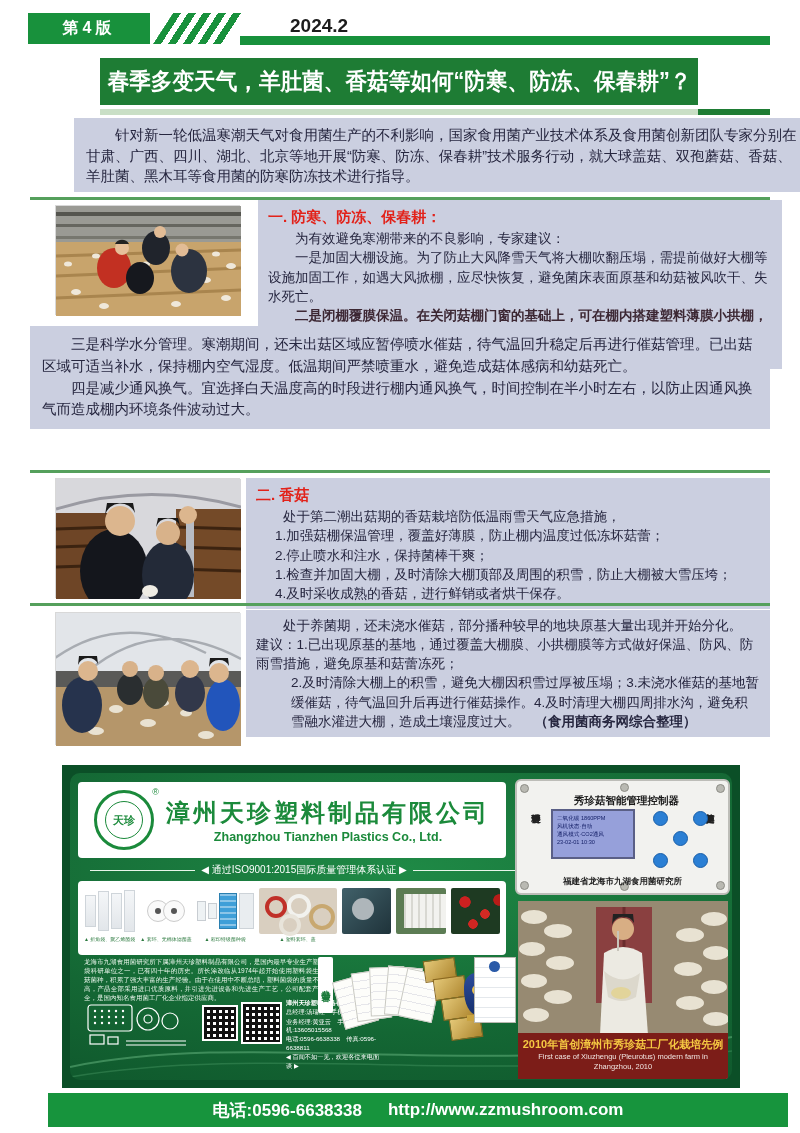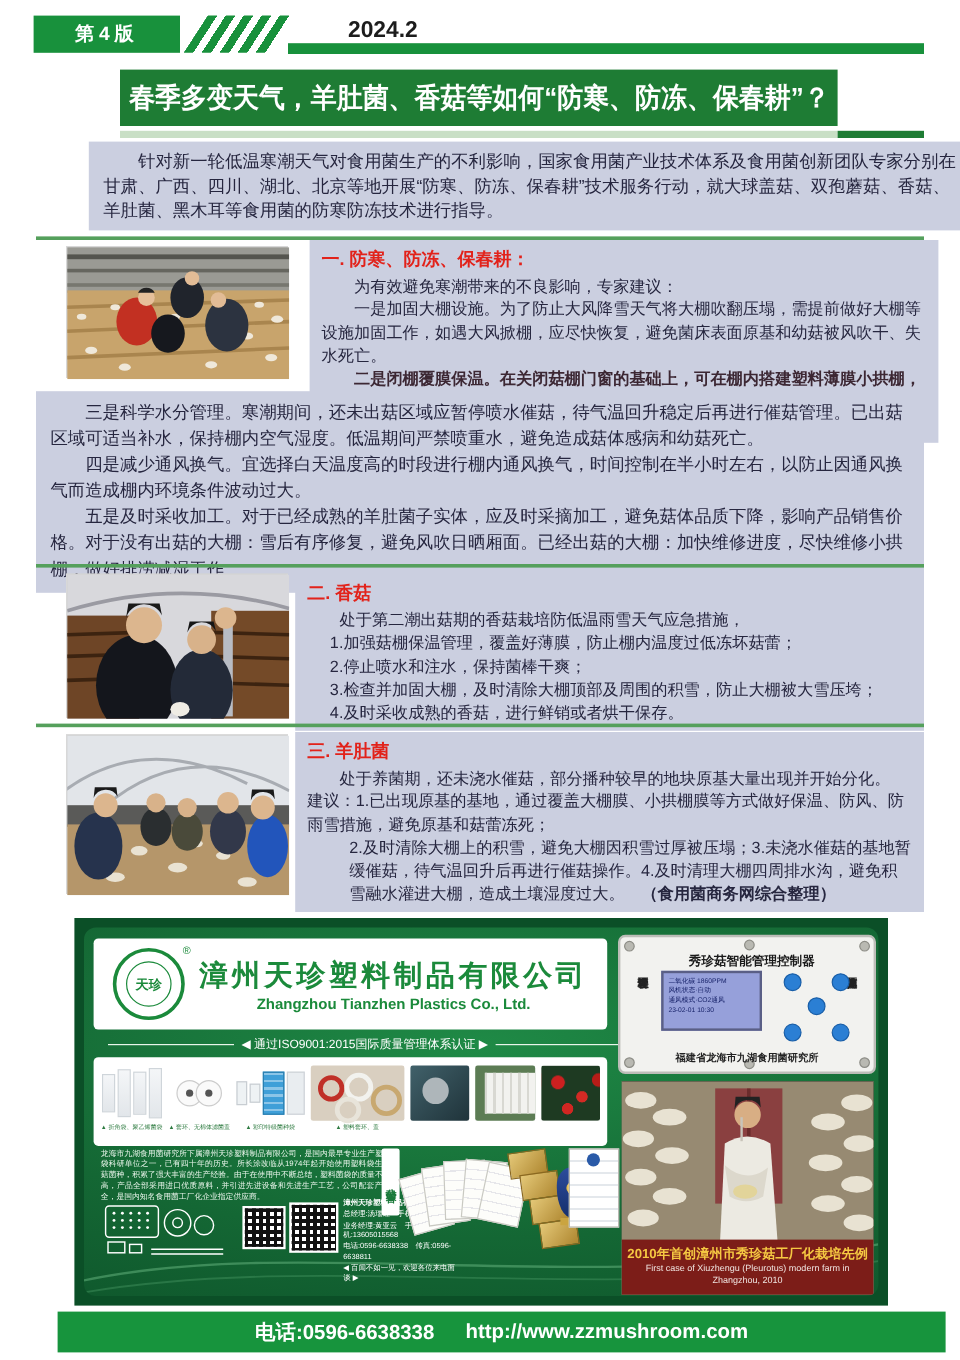--- a/index.html
+++ b/index.html
@@ -176,21 +176,20 @@
   <div class="lav sec-block" style="top:200px;margin-left:12px;">
     <p class="red-h">一. 防寒、防冻、保春耕：</p>
     <p class="para">为有效避免寒潮带来的不良影响，专家建议：</p>
     <p class="para">一是加固大棚设施。为了防止大风降雪天气将大棚吹翻压塌，需提前做好大棚等设施加固工作，如遇大风掀棚，应尽快恢复，避免菌床表面原基和幼菇被风吹干、失水死亡。</p>
     <p class="para bold-dark">二是闭棚覆膜保温。在关闭菇棚门窗的基础上，可在棚内搭建塑料薄膜小拱棚，也可在菌床上覆盖一层地膜，以保证土壤表面温度，减小原基和子实体受到低温危害。</p>
   </div>
 
   <div class="lav mid-block">
     <p class="para">三是科学水分管理。寒潮期间，还未出菇区域应暂停喷水催菇，待气温回升稳定后再进行催菇管理。已出菇区域可适当补水，保持棚内空气湿度。低温期间严禁喷重水，避免造成菇体感病和幼菇死亡。</p>
     <p class="para">四是减少通风换气。宜选择白天温度高的时段进行棚内通风换气，时间控制在半小时左右，以防止因通风换气而造成棚内环境条件波动过大。</p>
-    <p class="para">五是及时采收加工。对于已经成熟的羊肚菌子实体，应及时采摘加工，避免菇体品质下降，影响产品销售价格。对于没有出菇的大棚：雪后有序修复，避免风吹日晒厢面。已经出菇的大棚：加快维修进度，尽快维修小拱棚，做好排涝减湿工作</p>
   </div>
 
   <div class="divider" style="top:470px"></div>
 
   <div class="photo" style="top:478px;width:185px;height:120px;">
     <svg width="185" height="120">
       <rect width="185" height="120" fill="#d8d8dc"></rect>
       <path d="M0 30 Q92 2 185 28" stroke="#9a9aa2" stroke-width="3" fill="none"></path>
       <rect x="0" y="34" width="60" height="86" fill="#6e4526"></rect>
       <rect x="120" y="30" width="65" height="90" fill="#744a28"></rect>
@@ -213,21 +212,21 @@
         <circle cx="132" cy="36" r="9" fill="#dcb68e"></circle>
         <ellipse cx="94" cy="112" rx="8" ry="6" fill="#efece4"></ellipse>
       </g>
     </svg>
   </div>
   <div class="lav sec-block" style="top:478px;">
     <p class="red-h">二. 香菇</p>
     <p class="s2line" style="text-indent:2em">处于第二潮出菇期的香菇栽培防低温雨雪天气应急措施，</p>
     <p class="s2line" style="padding-left:1.4em">1.加强菇棚保温管理，覆盖好薄膜，防止棚内温度过低冻坏菇蕾；</p>
     <p class="s2line" style="padding-left:1.4em">2.停止喷水和注水，保持菌棒干爽；</p>
-    <p class="s2line" style="padding-left:1.4em">3.检查并加固大棚，及时清除大棚顶部及周围的积雪，防止大棚被大雪压垮；</p>
+    <p class="s2line" style="padding-left:1.4em">1.检查并加固大棚，及时清除大棚顶部及周围的积雪，防止大棚被大雪压垮；</p>
     <p class="s2line" style="padding-left:1.4em">4.及时采收成熟的香菇，进行鲜销或者烘干保存。</p>
   </div>
 
   <div class="divider" style="top:603px"></div>
 
   <div class="photo" style="top:612px;width:185px;height:133px;">
     <svg width="185" height="133">
       <rect width="185" height="133" fill="#e2e5e9"></rect>
       <path d="M-10 52 Q60 -6 150 40 M30 60 Q100 0 185 46" stroke="#a8acb2" stroke-width="2.5" fill="none"></path>
       <rect x="0" y="58" width="185" height="18" fill="#5a5a58"></rect>
@@ -250,21 +249,20 @@
           <circle cx="100" cy="60" r="8" fill="#d8b28a"></circle>
         <ellipse cx="134" cy="80" rx="15" ry="19" fill="#32384a"></ellipse>
           <circle cx="134" cy="56" r="9" fill="#dcb68e"></circle>
         <ellipse cx="167" cy="92" rx="17" ry="26" fill="#2255bb"></ellipse>
           <circle cx="163" cy="60" r="10" fill="#dcb68e"></circle>
         <path d="M153 54 a11 11 0 0 1 20 -1 l-1 -8 -18 0 z" fill="#1a1a1a"></path>
       </g>
     </svg>
   </div>
   <div class="lav sec-block" style="top:610px;">
-    <p class="red-h">三. 羊肚菌</p>
     <p class="s2line" style="text-indent:2em">处于养菌期，还未浇水催菇，部分播种较早的地块原基大量出现并开始分化。</p>
     <p class="s2line">建议：1.已出现原基的基地，通过覆盖大棚膜、小拱棚膜等方式做好保温、防风、防雨雪措施，避免原基和菇蕾冻死；</p>
     <p class="s2line" style="padding-left:2.6em"><span>2.及时清除大棚上的积雪，避免大棚因积雪过厚被压塌；3.未浇水催菇的基地暂缓催菇，待气温回升后再进行催菇操作。4.及时清理大棚四周排水沟，避免积雪融水灌进大棚，造成土壤湿度过大。</span><span class="credit">（食用菌商务网综合整理）</span></p>
   </div>
 
   <div class="ad">
     <div class="ad-inner">
       <svg class="swoosh" width="662" height="60">
         <path d="M0 44 C 180 6 420 58 662 14" stroke="#63b17c" stroke-width="2" fill="none" opacity="0.55"></path>
         <path d="M0 54 C 200 20 430 64 662 28" stroke="#4d9e68" stroke-width="1.5" fill="none" opacity="0.4"></path>

